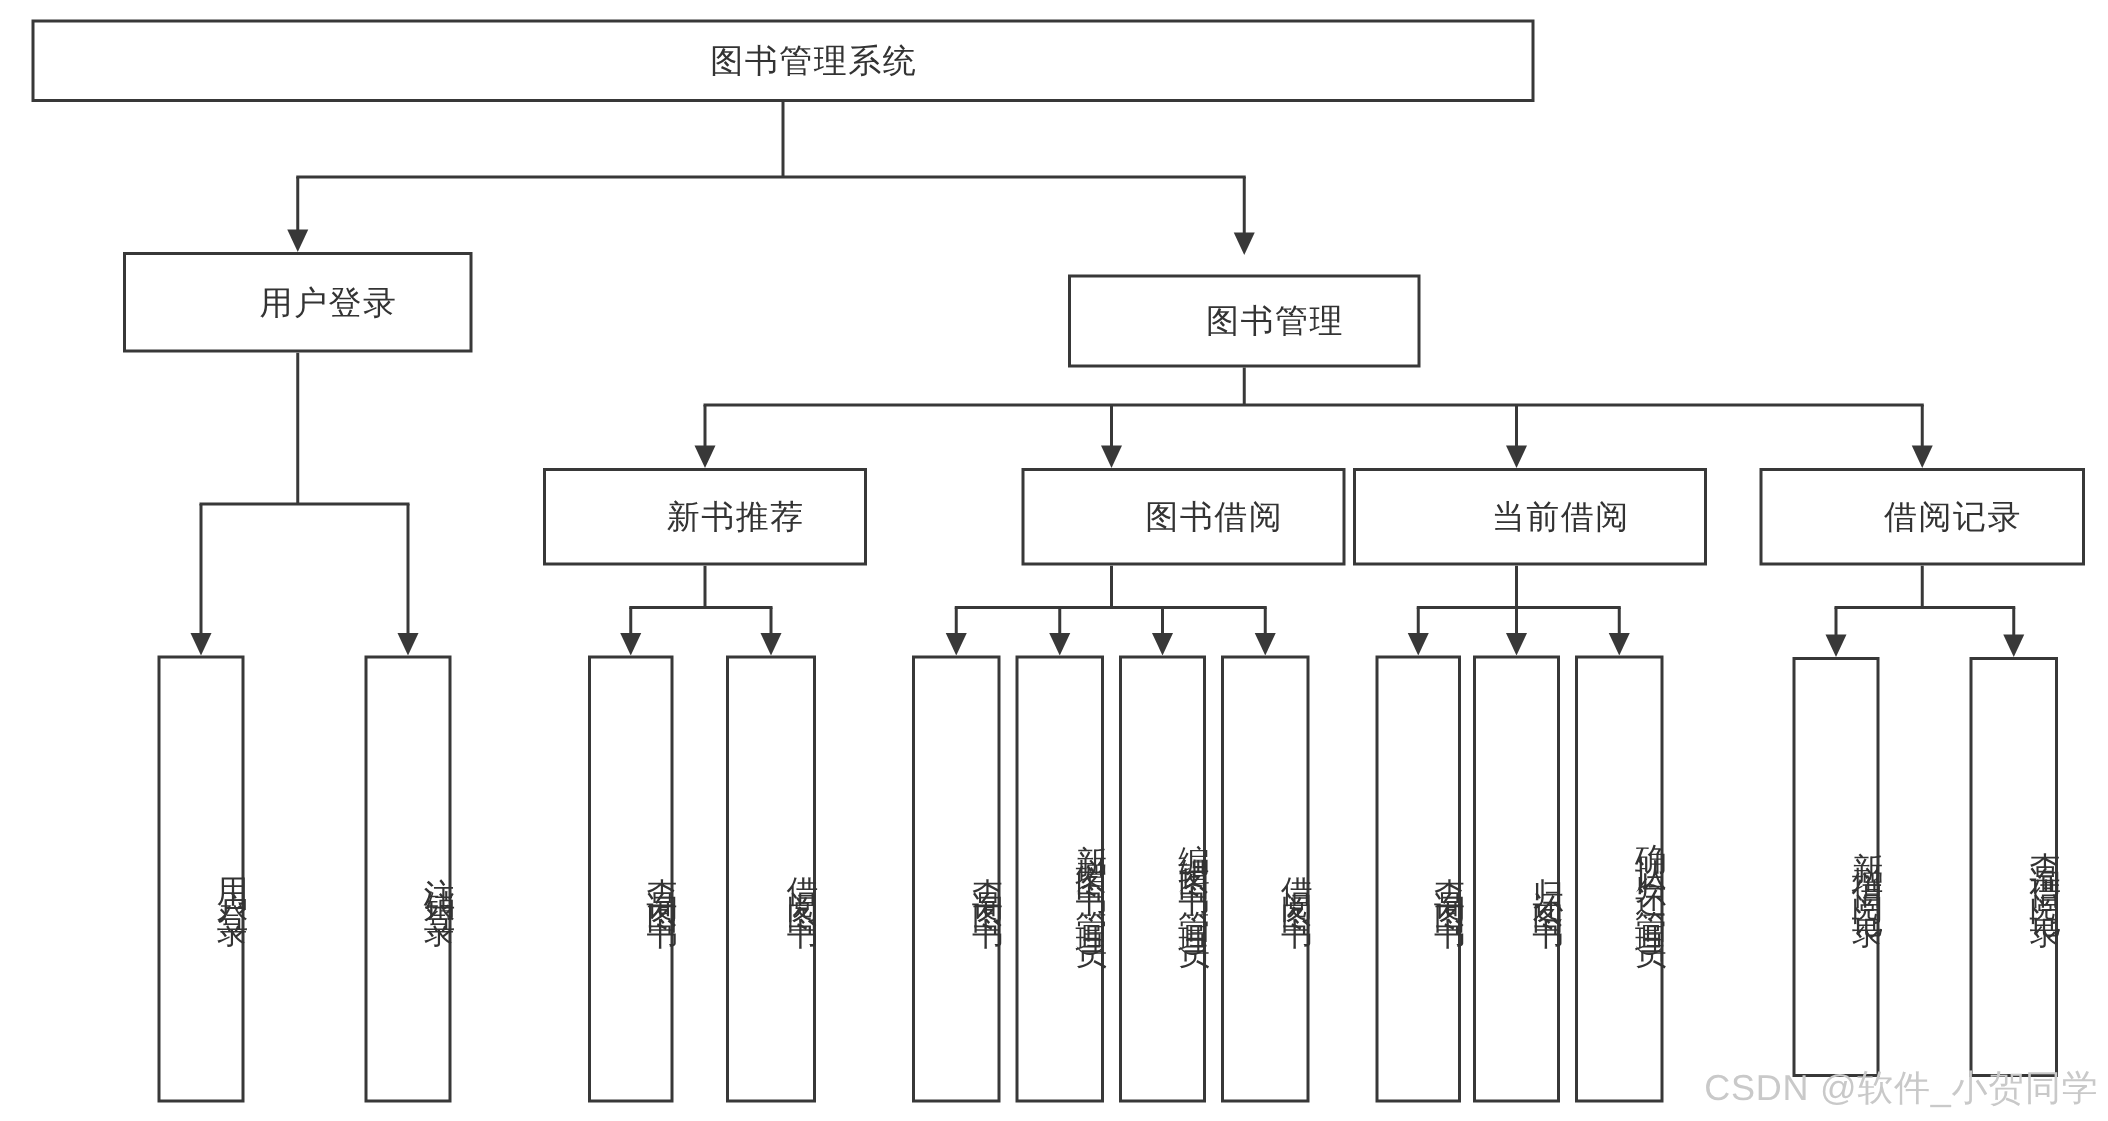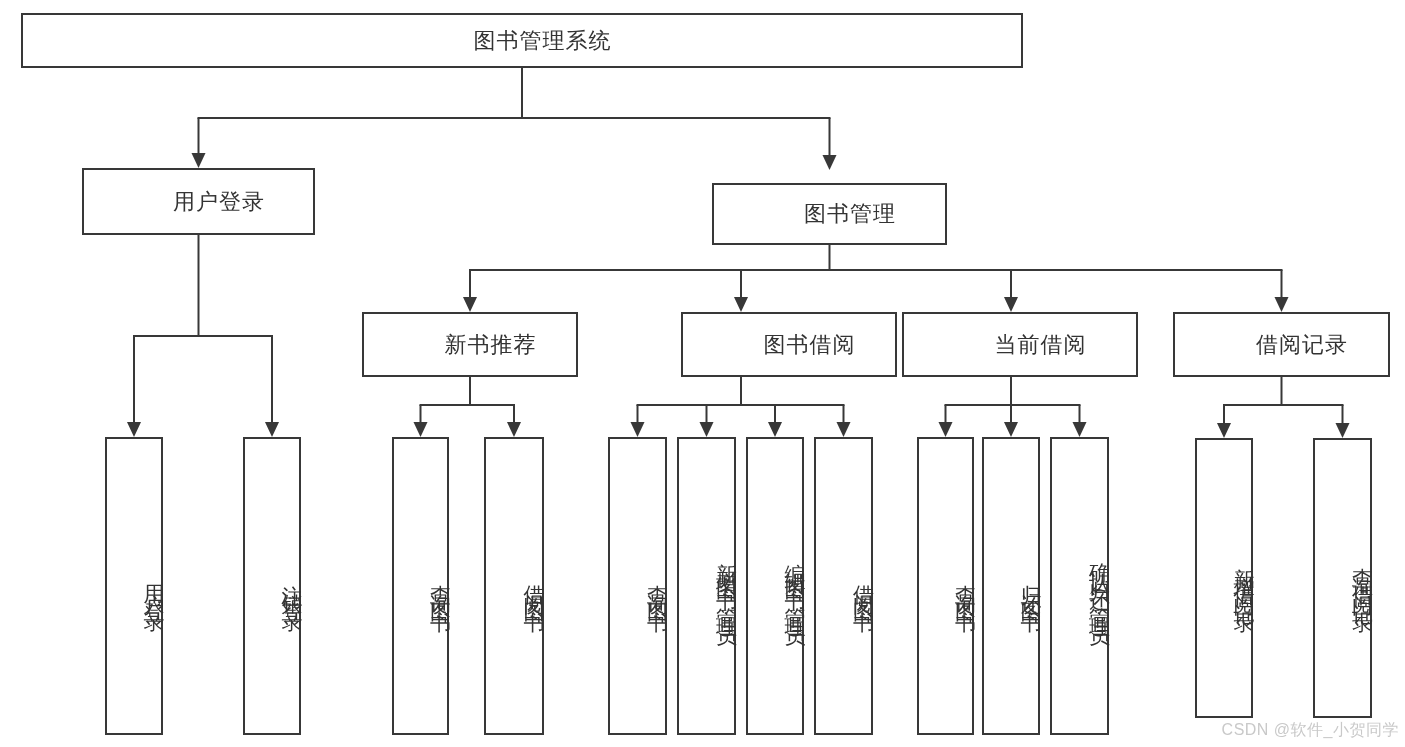--- a/index.html
+++ b/index.html
@@ -45,21 +45,21 @@
     text-orientation: mixed;
     font-size: 21px;
     letter-spacing: 9px;
     line-height: 1;
     max-height: 96%;
   }
   #watermark {
     position: absolute;
     right: 6px;
     bottom: 6px;
-    font-size: 16px;
+    font-size: 24px;
     color: #c9c9c9;
     letter-spacing: 0.5px;
     z-index: 5;
     white-space: nowrap;
     text-align: center;
   }
 </style>
 </head>
 <body>
 

